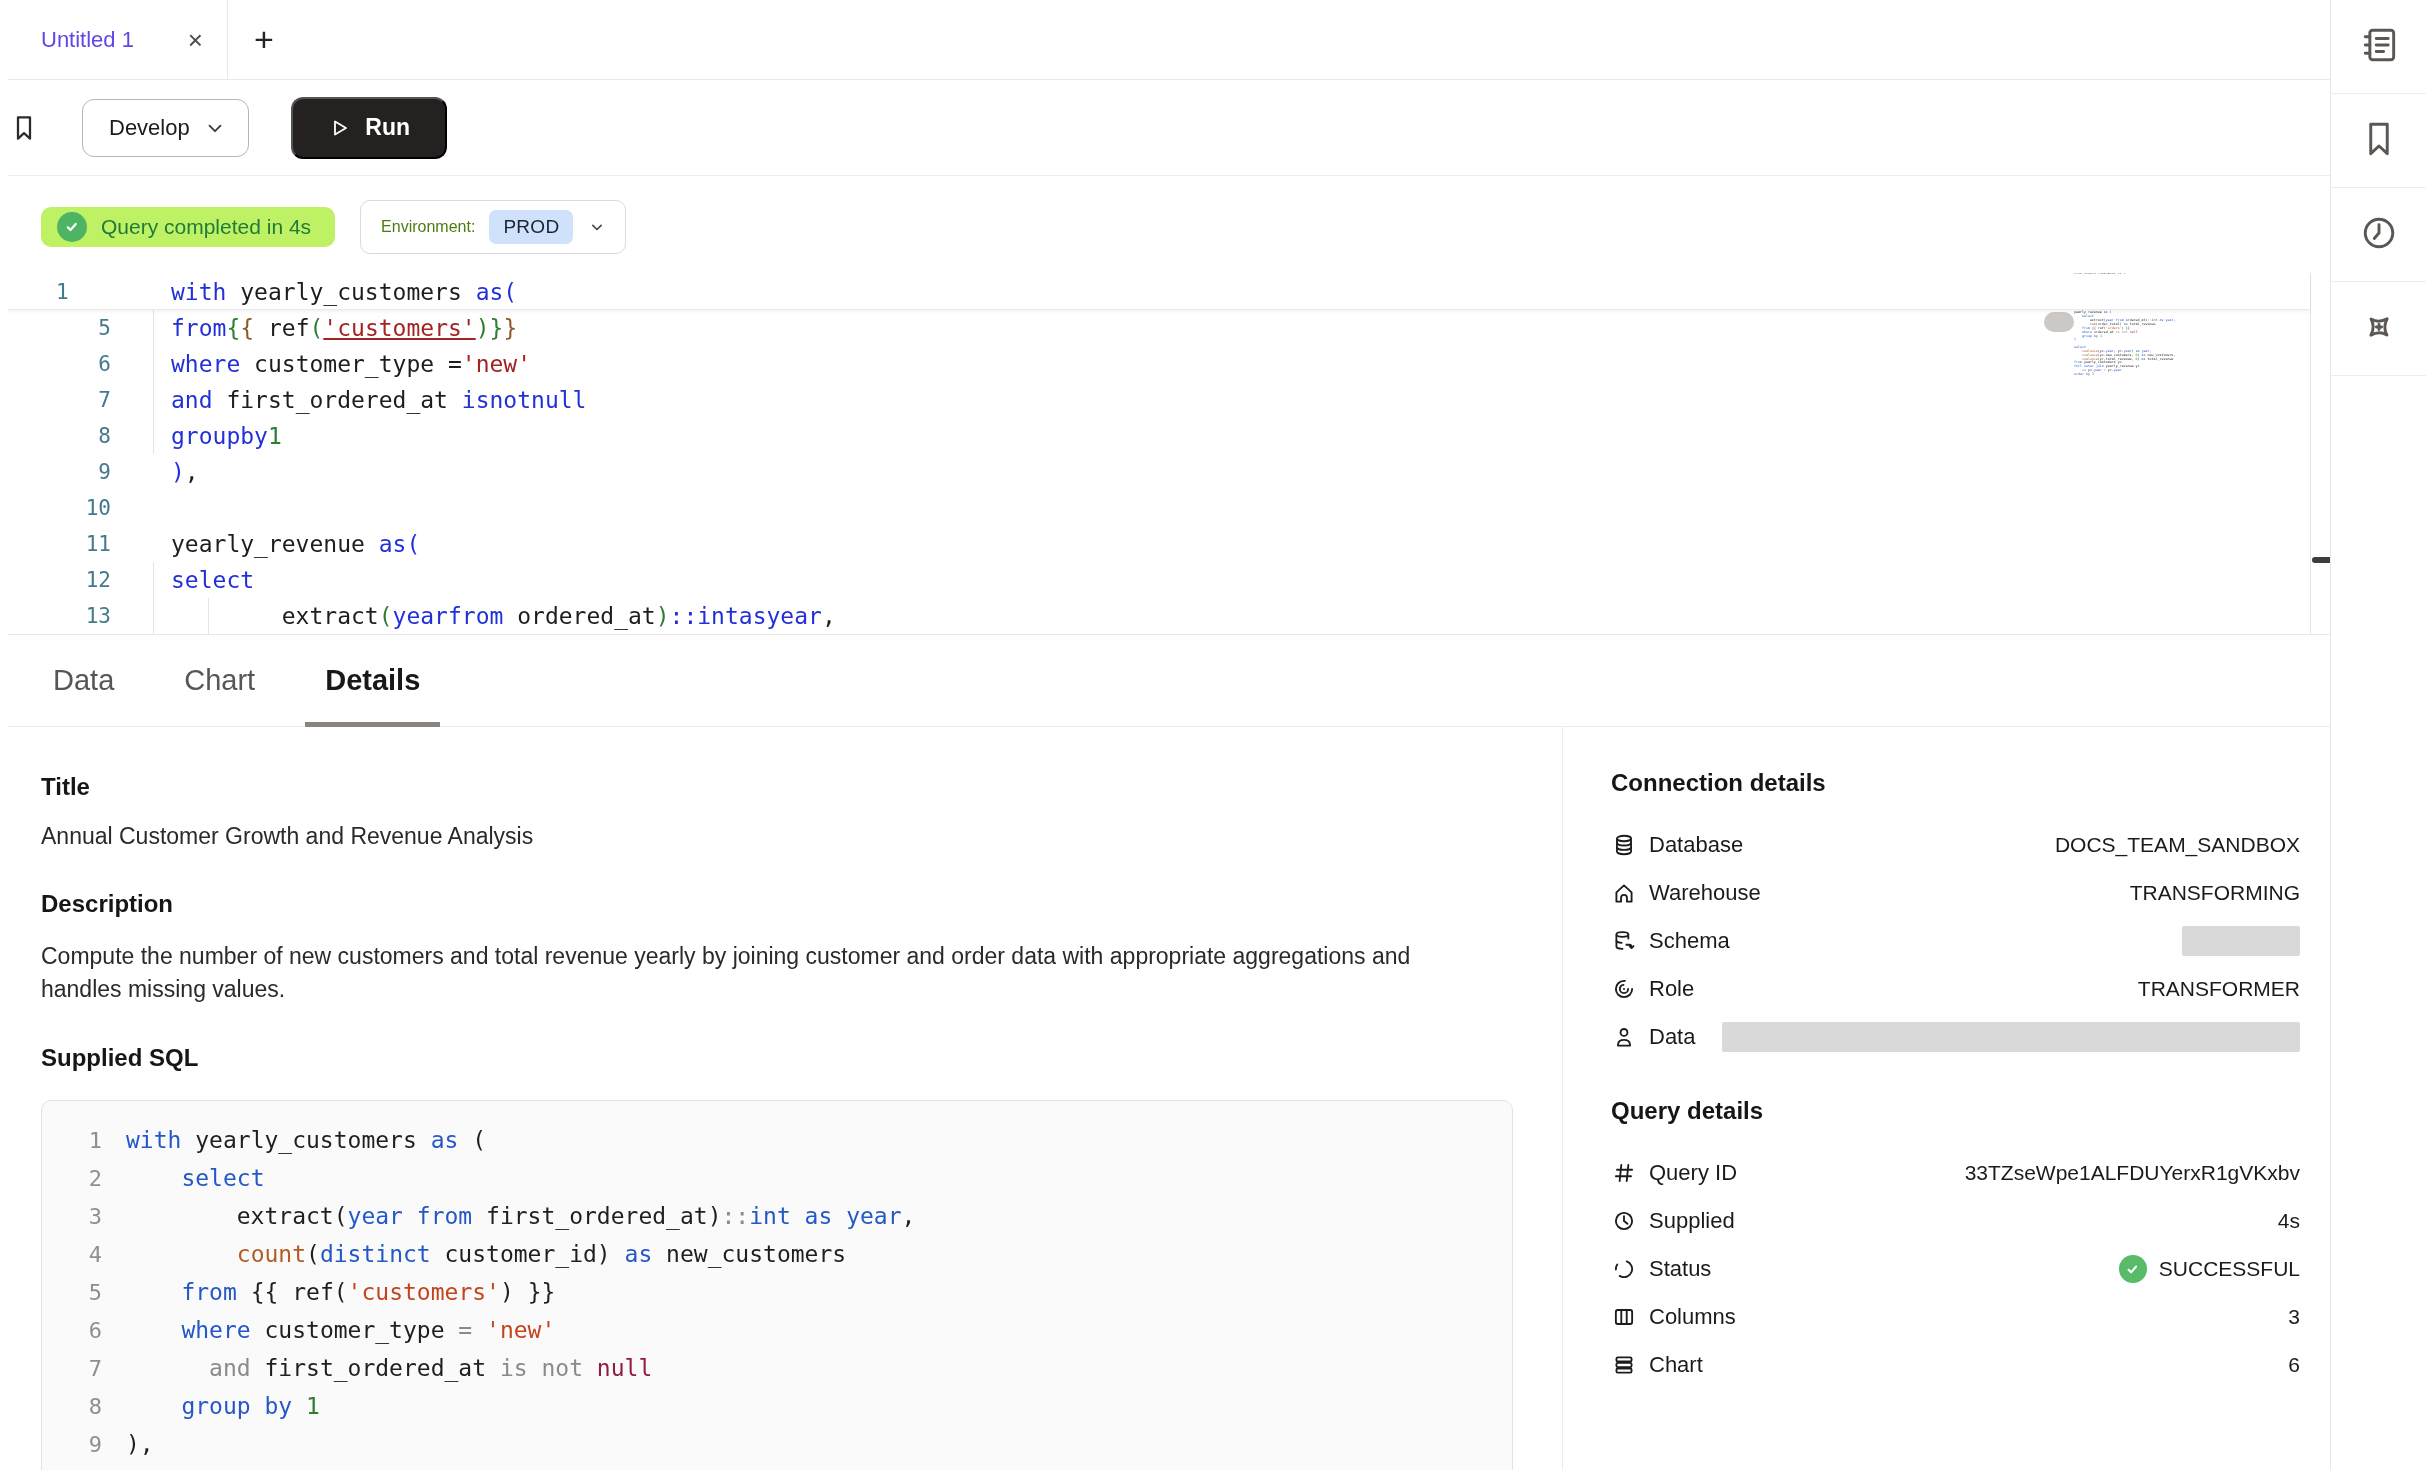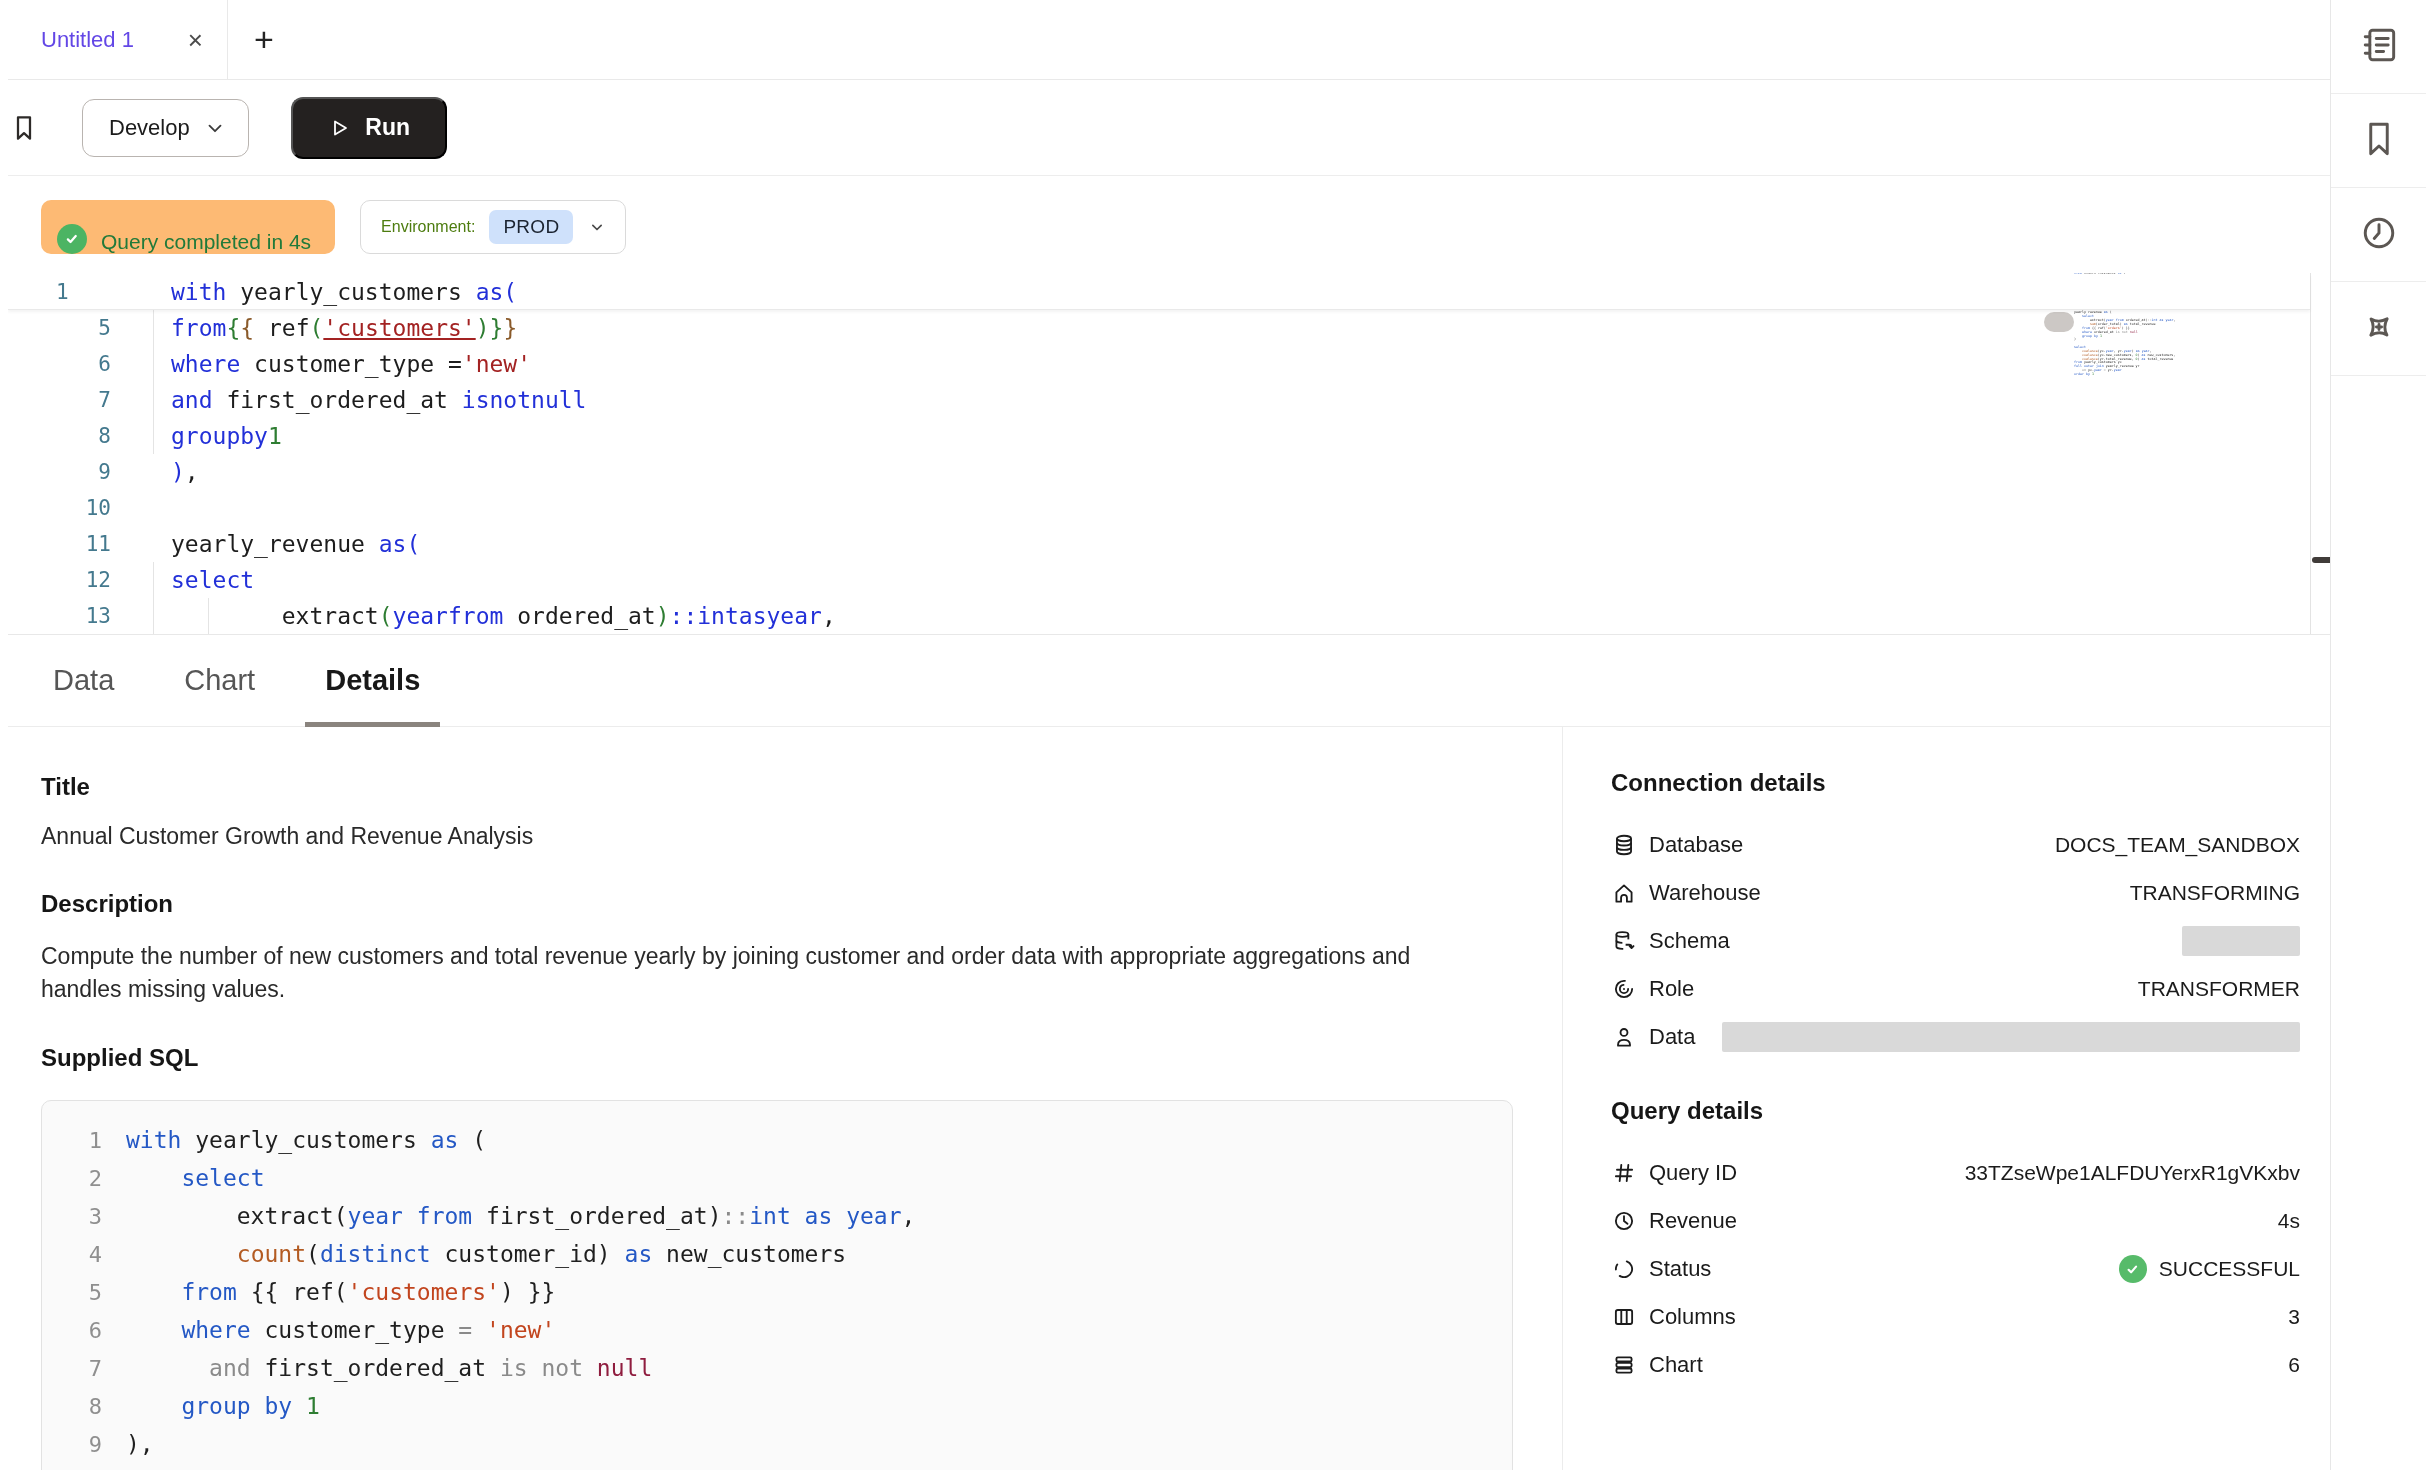--- a/index.html
+++ b/index.html
@@ -30,21 +30,21 @@
   .btn-develop { height:58px; border:1.5px solid #b9b4b0; border-radius:12px; background:#fff; display:flex; align-items:center;
     padding:0 22px 0 26px; gap:14px; font-size:22px; color:#1b1b1b; cursor:pointer; }
   .btn-develop svg { width:22px; height:22px; color:#3c3c3c; }
   .btn-run { height:62px; min-width:156px; border-radius:12px; background:#242120; color:#fff; display:flex; align-items:center;
     justify-content:center; gap:14px; font-size:23px; font-weight:600; cursor:pointer; padding:0 26px; }
   .btn-run svg { width:24px; height:24px; }
 
   
   .editor-sec { position:absolute; left:0; top:176px; right:0; height:459px; border-bottom:1px solid #e8e8e8; background:#fff; overflow:hidden; }
   .status-row { position:absolute; left:33px; top:24px; display:flex; gap:25px; align-items:center; }
-  .pill-success { height:54px; background:#fdba74; border-radius:10px; display:flex; align-items:flex-end; gap:14px; padding:0 24px 0 16px; }
+  .pill-success { height:40px; background:#bef264; border-radius:10px; display:flex; align-items:center; gap:14px; padding:0 24px 0 16px; }
   .check-circle { width:30px; height:30px; border-radius:50%; background:#4cb463; display:flex; align-items:center; justify-content:center; }
   .check-circle svg { width:18px; height:18px; color:#fff; }
   .pill-success span { color:#217a3a; font-size:21px; font-weight:500; white-space:nowrap; }
   .env-box { height:54px; background:#fff; border:1px solid #dadada; border-radius:10px; display:flex; align-items:center; gap:14px; padding:0 18px 0 20px; cursor:pointer; }
   .env-label { font-size:16px; color:#4d7c0f; }
   .env-pill { background:#cfe1fb; color:#1b2330; border-radius:7px; font-size:19px; font-weight:500; padding:6px 14px; letter-spacing:.3px; }
   .env-box svg { width:20px; height:20px; color:#4a4a4a; }
 
   
   .code { position:absolute; left:0; top:98px; right:28px; font-family:"DejaVu Sans Mono", monospace; font-size:23px; }
@@ -303,21 +303,21 @@
                 <span>33TZseWpe1ALFDUYerxR1gVKxbv</span>
               </span>
             </div>
             <div class="kv">
               <span class="kv-ic">
                 <svg viewBox="0 0 24 24" fill="none" stroke="currentColor" stroke-width="1.7" stroke-linecap="round">
                   <circle cx="12" cy="12" r="7.5"></circle>
                   <path d="M12 7.5V12l3.2 2.6"></path>
                 </svg>
               </span>
-              <span class="kv-label">Revenue</span>
+              <span class="kv-label">Supplied</span>
               <span class="kv-val">
                 <span>4s</span>
               </span>
             </div>
             <div class="kv">
               <span class="kv-ic">
                 <svg viewBox="0 0 24 24" fill="none" stroke="currentColor" stroke-width="1.7" stroke-linecap="round">
                   <circle cx="12" cy="12" r="7.5" stroke-dasharray="25 7 5 10" transform="rotate(-70 12 12)"></circle>
                 </svg>
               </span>

